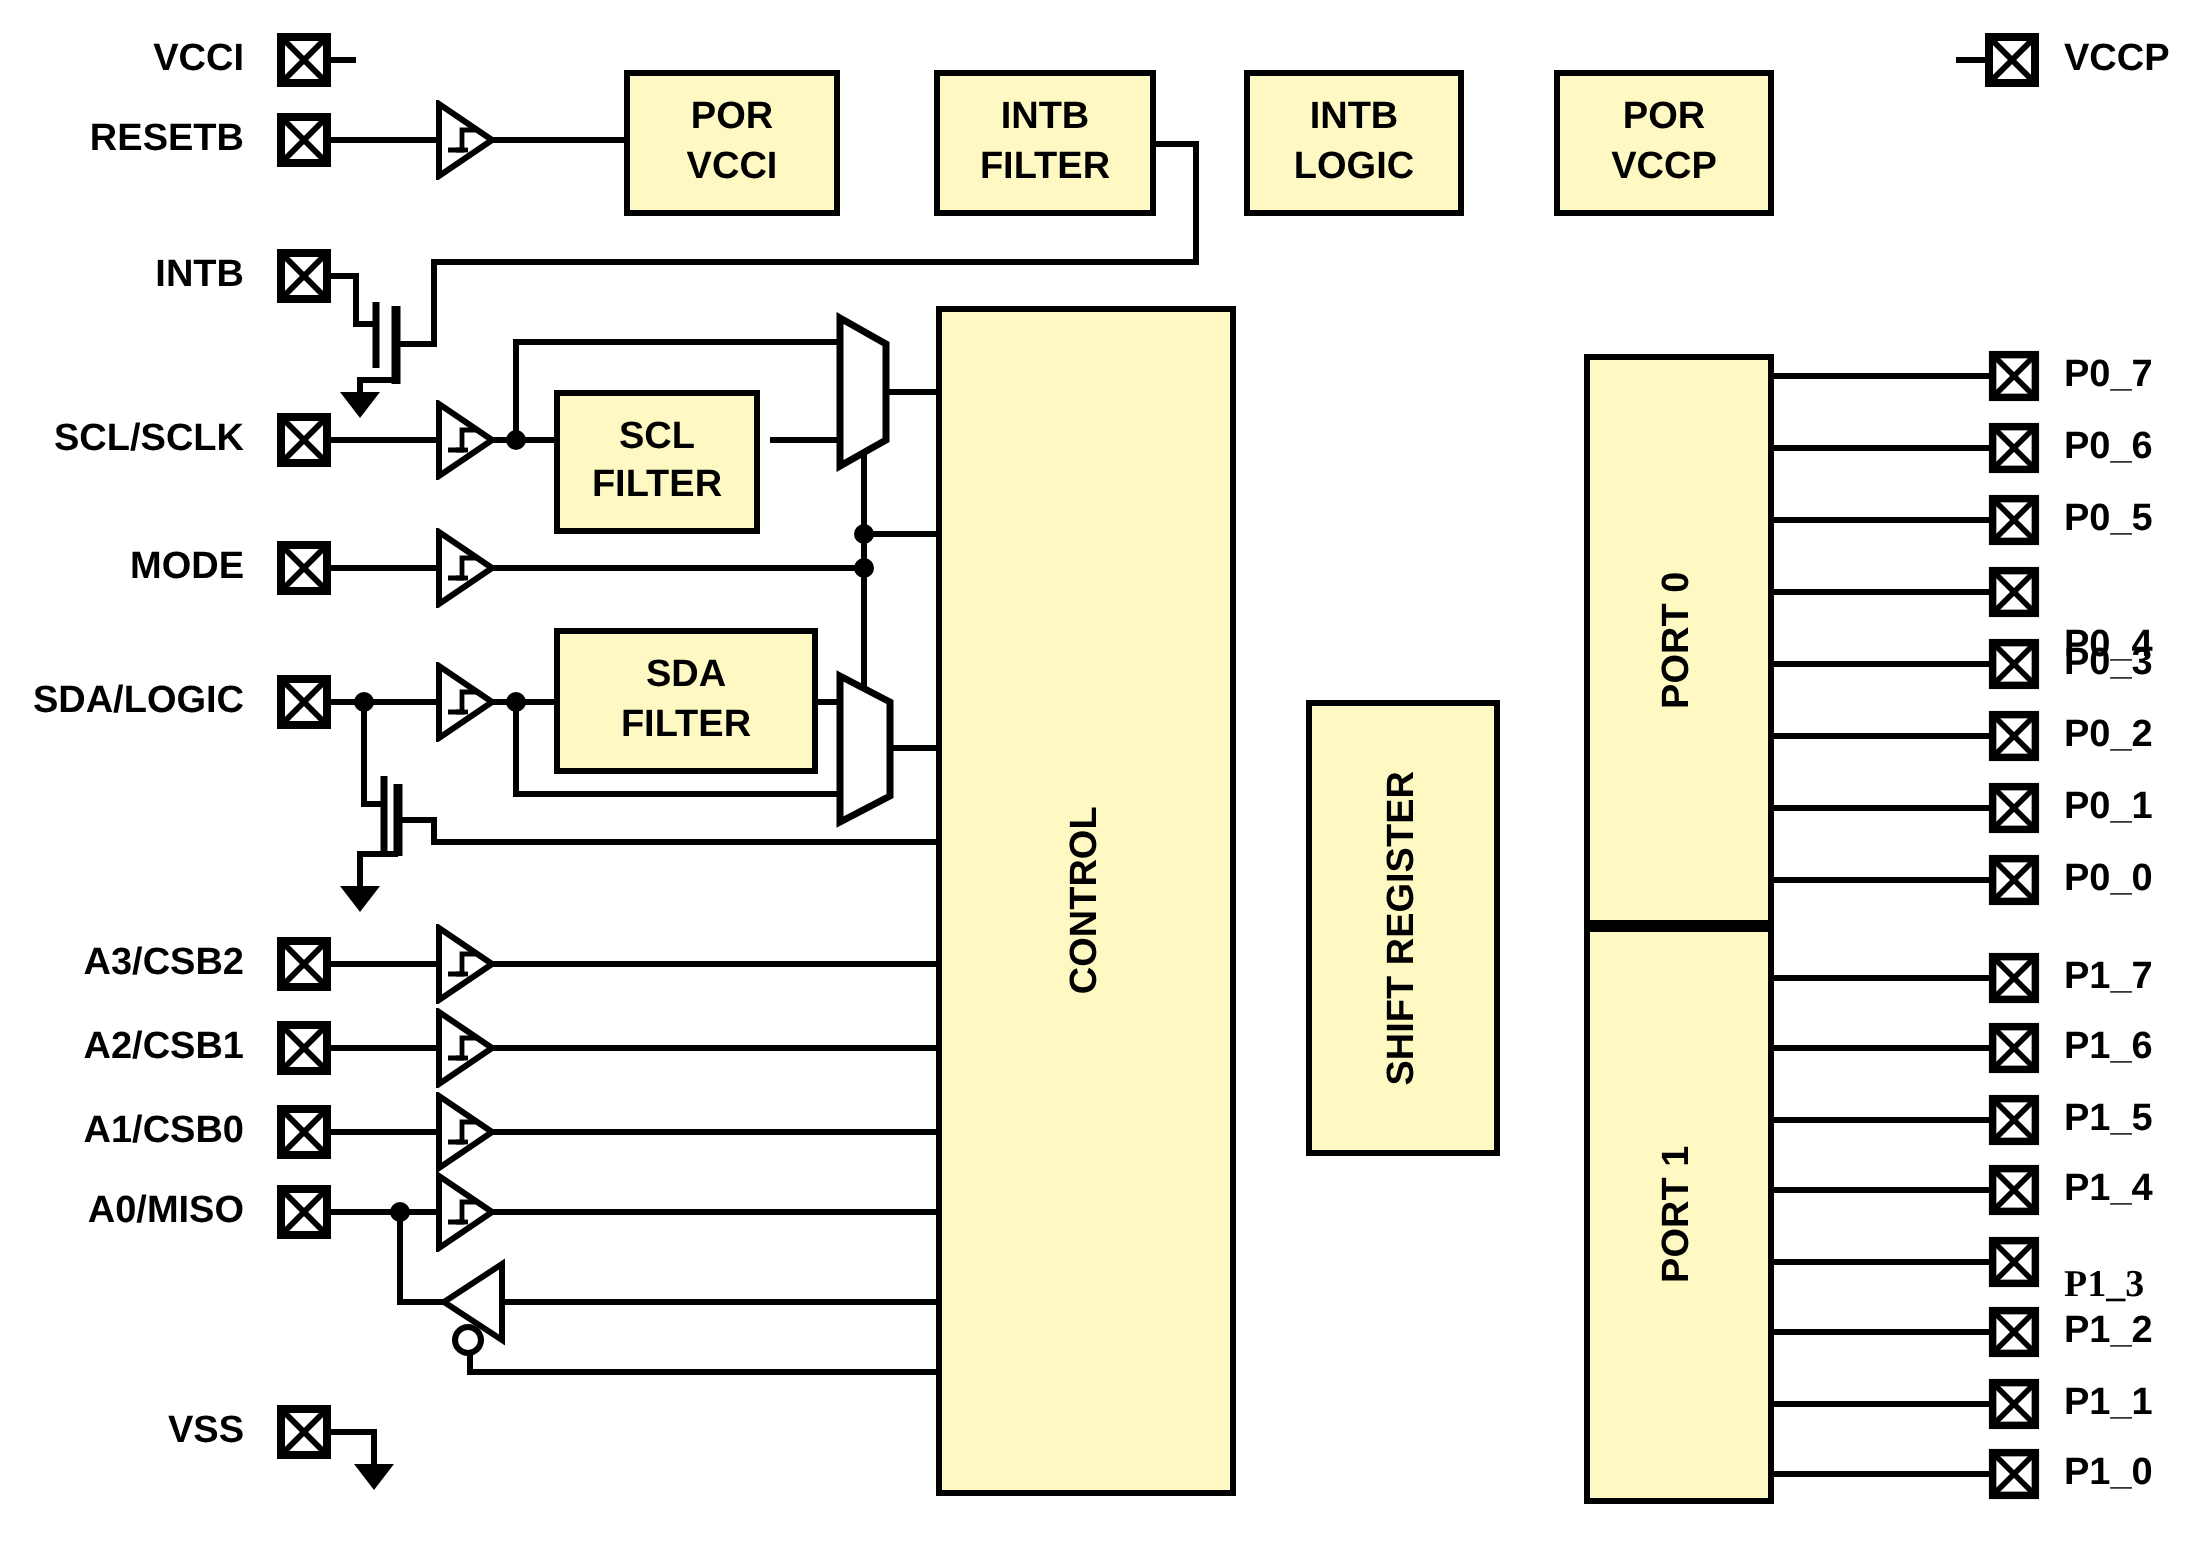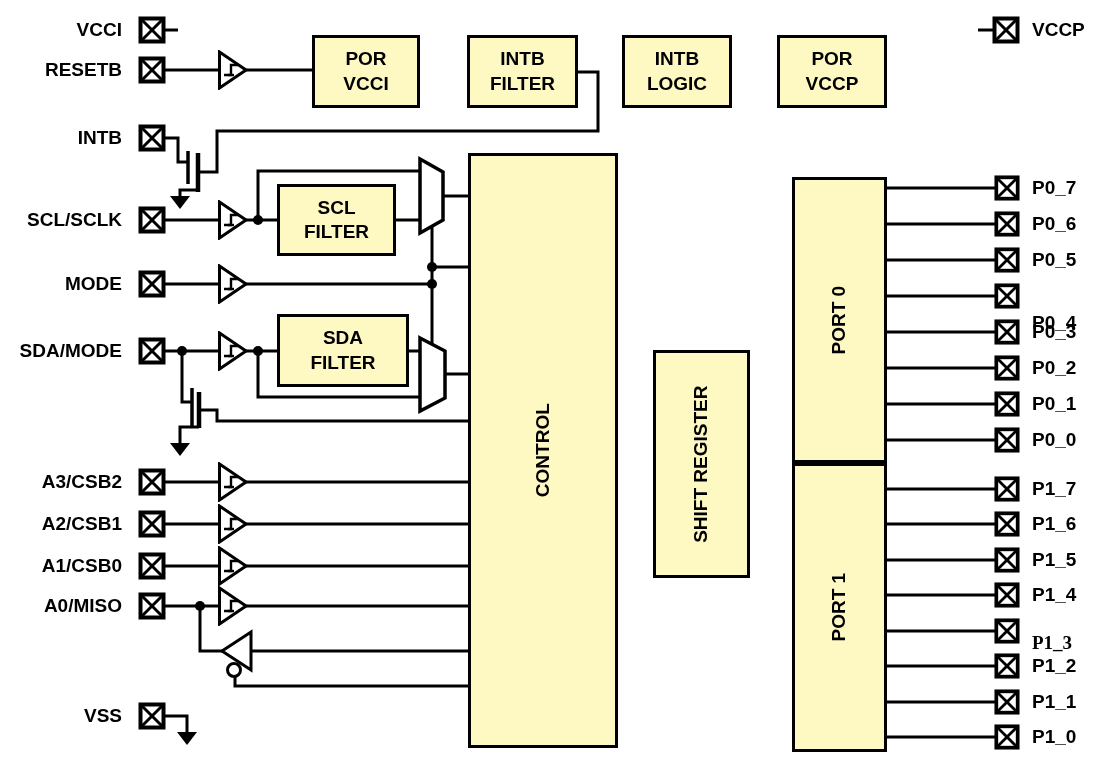--- a/index.html
+++ b/index.html
@@ -172,21 +172,21 @@
     <span>FILTER</span></span>
   </div>
   <div class="blk" style="left:622px;top:35px;width:110px;height:73px;">
     <span class="two"><span>INTB</span><br>
     <span>LOGIC</span></span>
   </div>
   <div class="blk" style="left:777px;top:35px;width:110px;height:73px;">
     <span class="two"><span>POR</span><br>
     <span>VCCP</span></span>
   </div>
-  <div class="blk" style="left:277px;top:184px;width:119px;height:72px;">
+  <div class="blk" style="left:277px;top:195px;width:103px;height:72px;">
     <span class="two"><span>SCL</span><br>
     <span>FILTER</span></span>
   </div>
   <div class="blk" style="left:277px;top:314px;width:132px;height:73px;">
     <span class="two"><span>SDA</span><br>
     <span>FILTER</span></span>
   </div>
   <div class="blk" style="left:468px;top:153px;width:150px;height:595px;">
     <span class="vtext">CONTROL</span>
   </div>
@@ -198,21 +198,21 @@
   </div>
   <div class="blk" style="left:792px;top:463px;width:95px;height:289px;">
     <span class="vtext">PORT 1</span>
   </div>
 
   <div class="pinlabel pl-left" style="top:17px;">VCCI</div>
   <div class="pinlabel pl-left" style="top:57px;">RESETB</div>
   <div class="pinlabel pl-left" style="top:125px;">INTB</div>
   <div class="pinlabel pl-left" style="top:207px;">SCL/SCLK</div>
   <div class="pinlabel pl-left" style="top:271px;">MODE</div>
-  <div class="pinlabel pl-left" style="top:338px;">SDA/MODE</div>
+  <div class="pinlabel pl-left" style="top:338px;">SDA/LOGIC</div>
   <div class="pinlabel pl-left" style="top:469px;">A3/CSB2</div>
   <div class="pinlabel pl-left" style="top:511px;">A2/CSB1</div>
   <div class="pinlabel pl-left" style="top:553px;">A1/CSB0</div>
   <div class="pinlabel pl-left" style="top:593px;">A0/MISO</div>
   <div class="pinlabel pl-left" style="top:703px;">VSS</div>
 
   <div class="pinlabel pl-right" style="top:17px;">VCCP</div>
   <div class="pinlabel pl-right" style="top:175px;">P0_7</div>
   <div class="pinlabel pl-right" style="top:211px;text-align:right;">P0_6</div>
   <div class="pinlabel pl-right" style="top:247px;">P0_5</div>

